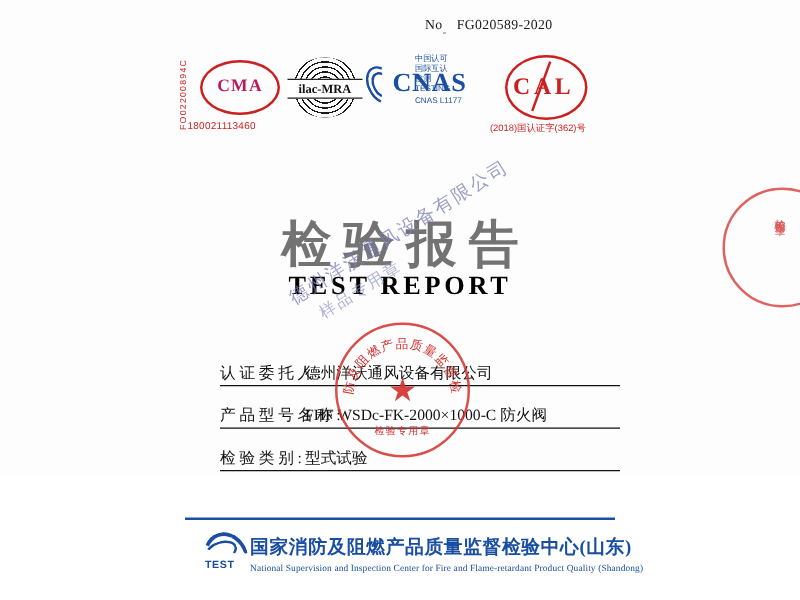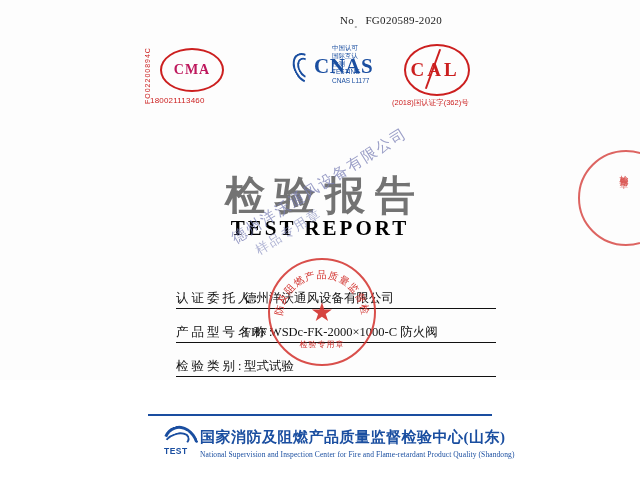--- a/index.html
+++ b/index.html
@@ -450,20 +450,24 @@
   </div>
 
   <div class="vcode">FO02200894C</div>
 
   <div class="cma">
     <div class="oval"></div>
     <div class="txt">CMA</div>
   </div>
   <div class="cma-code">180021113460</div>
 
+  <div class="ilac">
+    <div class="rings"></div>
+    <div class="band">ilac-MRA</div>
+  </div>
 
   <div class="cnas">
     <div class="mark">
       <div class="arc1"></div>
       <div class="arc2"></div>
     </div>
     <div class="word">CNAS</div>
   </div>
   <div class="cnas-side">
     <div>中国认可</div>

